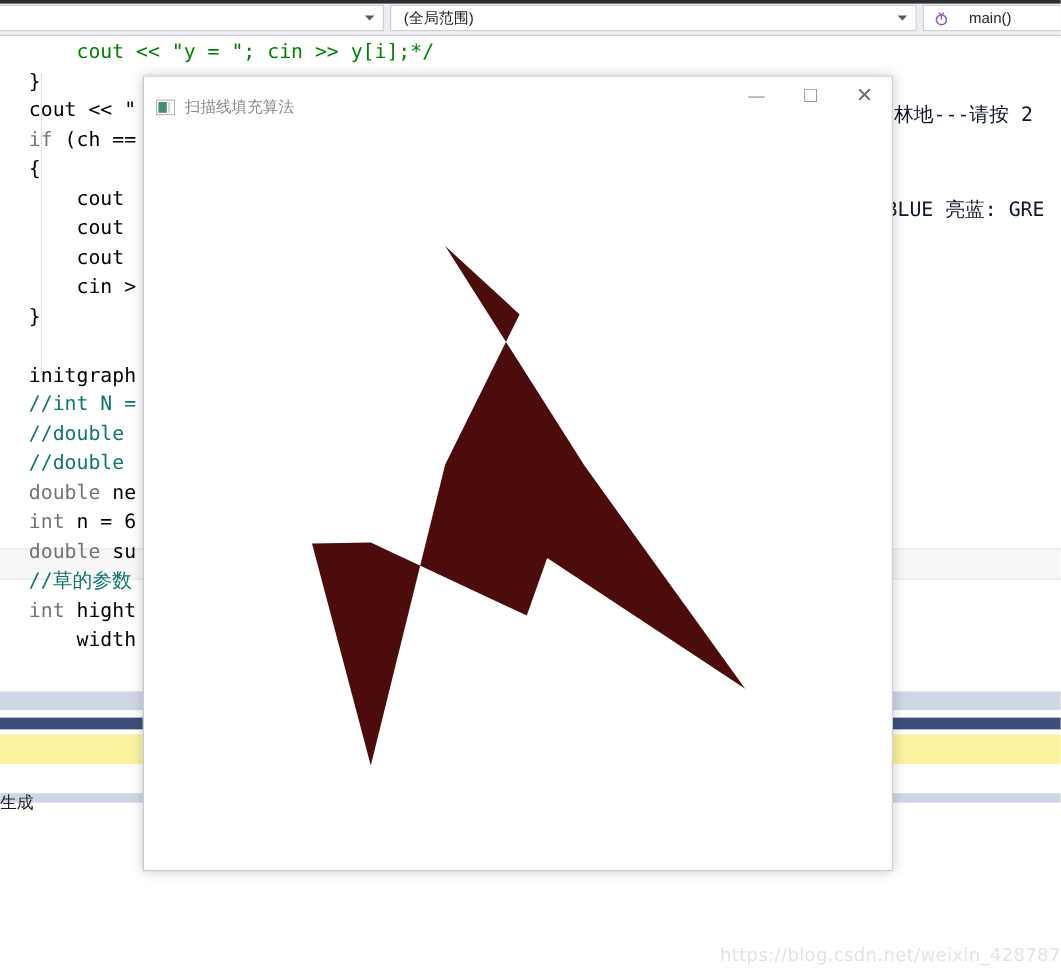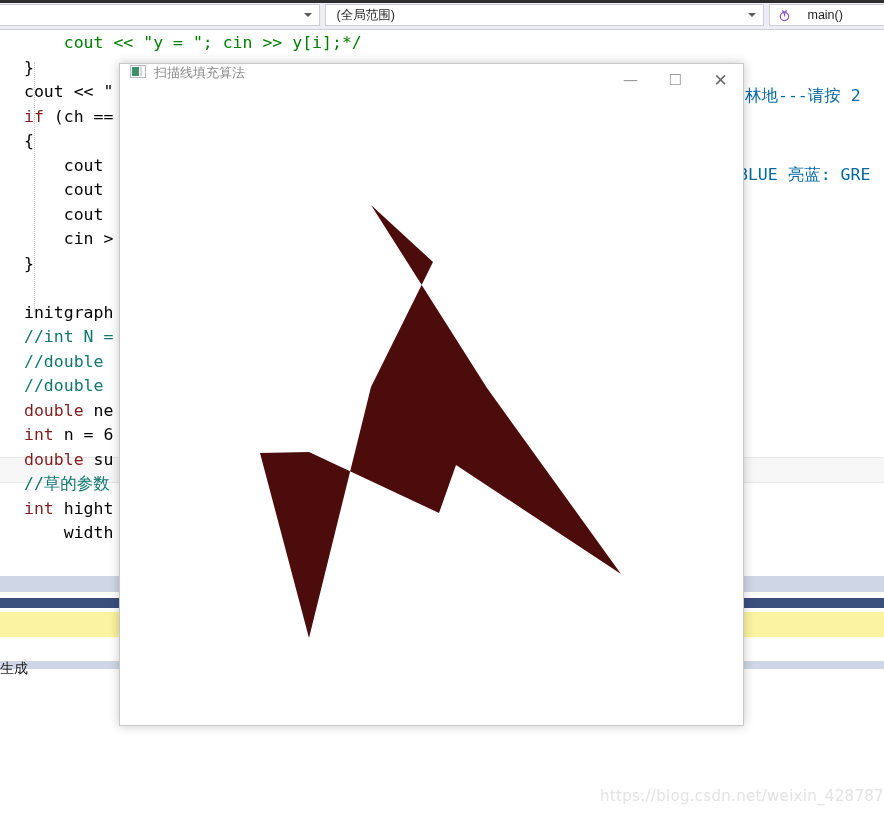--- a/index.html
+++ b/index.html
@@ -88,21 +88,21 @@
   .code {
     font-family: "DejaVu Sans Mono", "Liberation Mono", monospace;
     font-size: 16.5px;
     line-height: 24.5px;
     white-space: pre;
     color: #000000;
     padding-left: 24px;
     padding-top: 0px;
   }
   .code .ln { height: 24.5px; position: relative; }
-  .kw  { color: #7f1d1d; }
+  .kw  { color: #737373; }
   .cm  { color: #0f766e; }
   .gr  { color: #008000; }
   .indentguide {
     position: absolute;
     left: 34px;
     top: 31px;
     width: 1px;
     height: 250px;
     border-left: 1px dotted #c8c8c8;
   }
@@ -111,21 +111,21 @@
     left: 0; width: 884px;
     height: 24px;
     border-top: 1px solid #e6e6e6;
     border-bottom: 1px solid #e6e6e6;
     background: #f7f7f7;
   }
 
   
   .console-text {
     position: absolute;
-    color: #0369a1;
+    color: #0f172a;
     font-family: "DejaVu Sans Mono", "Liberation Mono", monospace;
     font-size: 16.5px;
     white-space: nowrap;
   }
 
   
   .hsplit {
     position: absolute; left: 0; width: 884px;
   }
   .panel-gray { background: #cfd6e5; }
@@ -150,21 +150,21 @@
     background: #ffffff;
     border: 1px solid #c8c8c8;
     box-shadow: 0 0 10px rgba(0,0,0,0.22);
     box-sizing: border-box;
   }
   .win-title {
     position: relative;
     height: 34px;
     background: #ffffff;
     display: flex;
-    align-items: flex-start;
+    align-items: flex-end;
     box-sizing: border-box;
   }
   .win-icon {
     width: 16px; height: 16px;
     margin-left: 10px;
     margin-right: 8px;
     flex: 0 0 auto;
   }
   .win-caption {
     font-family: "DejaVu Sans", "Liberation Sans", sans-serif;

